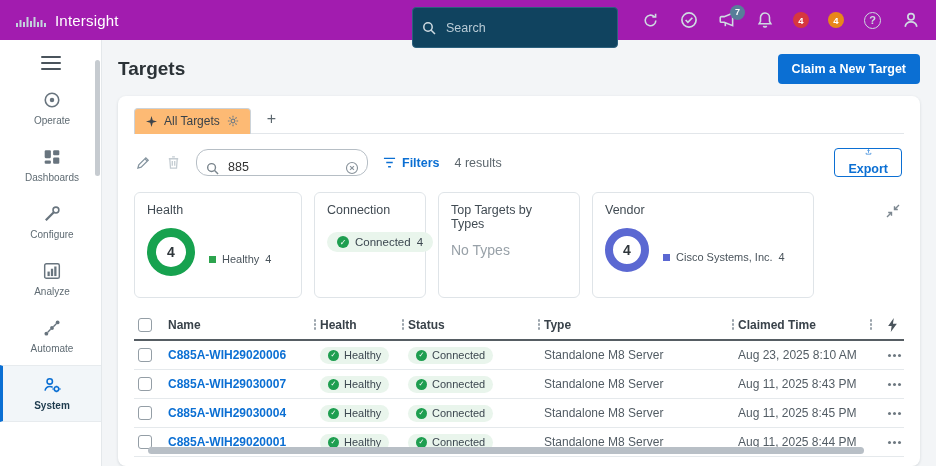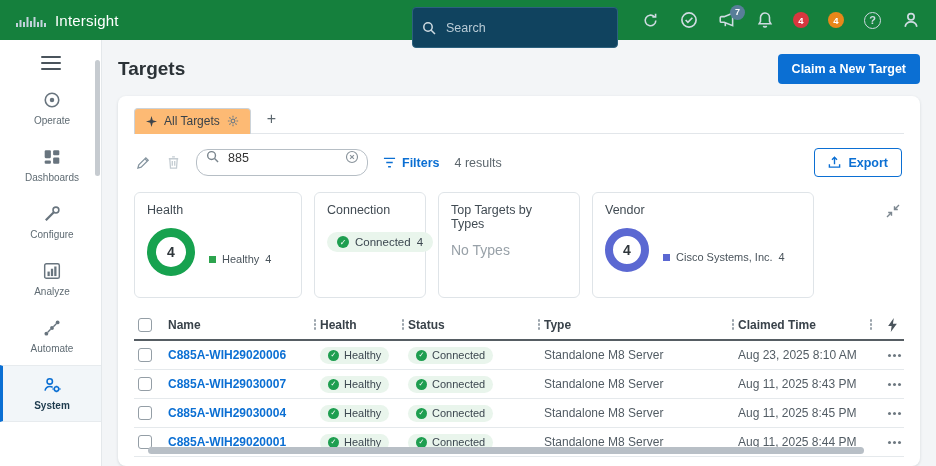--- a/index.html
+++ b/index.html
@@ -3,21 +3,21 @@
 <meta charset="utf-8">
 <title>Intersight – Targets</title>
 <style>
   * { box-sizing: border-box; }
   body {
     width: 936px; height: 466px; margin: 0; overflow: hidden;
     font-family: "Liberation Sans", sans-serif; background: #f3f5f7; color: #333;
   }
   
   .header {
-    height: 40px; background: #15803d; display: flex; align-items: center;
+    height: 40px; background: #a21caf; display: flex; align-items: center;
     padding: 0 16px; position: relative; color: #d7e2e9;
   }
   .brand { display: flex; align-items: center; gap: 9px; }
   .cisco-logo { color: #c3d3dc; display: flex; align-items: flex-end; }
   .brand-name { color: #ffffff; font-size: 15px; letter-spacing: .2px; }
   .hsearch {
     position: absolute; left: 412px; top: 7px; width: 206px; height: 41px;
     background: #10435f; border: 1px solid #2c617e; border-radius: 4px;
     display: flex; align-items: center; gap: 8px; padding: 0 9px;
   }
@@ -73,32 +73,33 @@
   .tab {
     display: flex; align-items: center; gap: 7px; padding: 5px 11px 6px;
     border: 1px solid #ccd3d9; border-bottom: none; border-radius: 4px 4px 0 0;
     background: #fdba74; font-size: 12px; color: #38424a; cursor: pointer; margin-bottom: -1px;
   }
   .newtab { color: #5d686f; font-size: 16px; padding: 0 6px 5px; cursor: pointer; }
   
   .toolbar { display: flex; align-items: center; gap: 15px; margin: 14px 2px 15px; }
   .tool-ic { display: flex; cursor: pointer; }
   .search-box {
-    display: flex; align-items: flex-start; gap: 7px; border: 1px solid #b6bec5; border-radius: 12px;
+    display: flex; align-items: flex-end; gap: 7px; border: 1px solid #b6bec5; border-radius: 12px;
     height: 27px; padding: 0 9px; width: 172px; background: #fff;
   }
   .search-box input { border: none; outline: none; font-size: 12.5px; color: #333; width: 112px;
     font-family: "Liberation Sans", sans-serif; }
   .filters { display: flex; align-items: center; gap: 6px; color: #0b6fd3; font-size: 12.5px; font-weight: 600; cursor: pointer; }
   .results { color: #5d676e; font-size: 12.5px; }
   .export-btn {
     margin-left: auto; display: flex; align-items: center; gap: 7px; background: #fff;
     border: 1.5px solid #0b6fd3; color: #0b6fd3; border-radius: 4px; height: 29px;
     padding: 0 13px; font-size: 12.5px; font-weight: 700; cursor: pointer;
     font-family: "Liberation Sans", sans-serif;
+    flex-direction: column;
   }
   
   .widgets { display: flex; gap: 12px; margin-bottom: 12px; position: relative; padding-right: 42px; }
   .widget { border: 1px solid #dfe4e8; border-radius: 6px; padding: 10px 12px; height: 106px; }
   .w-title { font-size: 12.5px; color: #414b53; margin-bottom: 11px; }
   .w-health { width: 168px; } .w-conn { width: 112px; } .w-types { width: 142px; } .w-vendor { width: 222px; }
   .w-body { display: flex; align-items: center; gap: 14px; }
   .donut {
     width: 48px; height: 48px; border-radius: 50%; border: 9px solid #17a24f;
     display: flex; align-items: center; justify-content: center;

